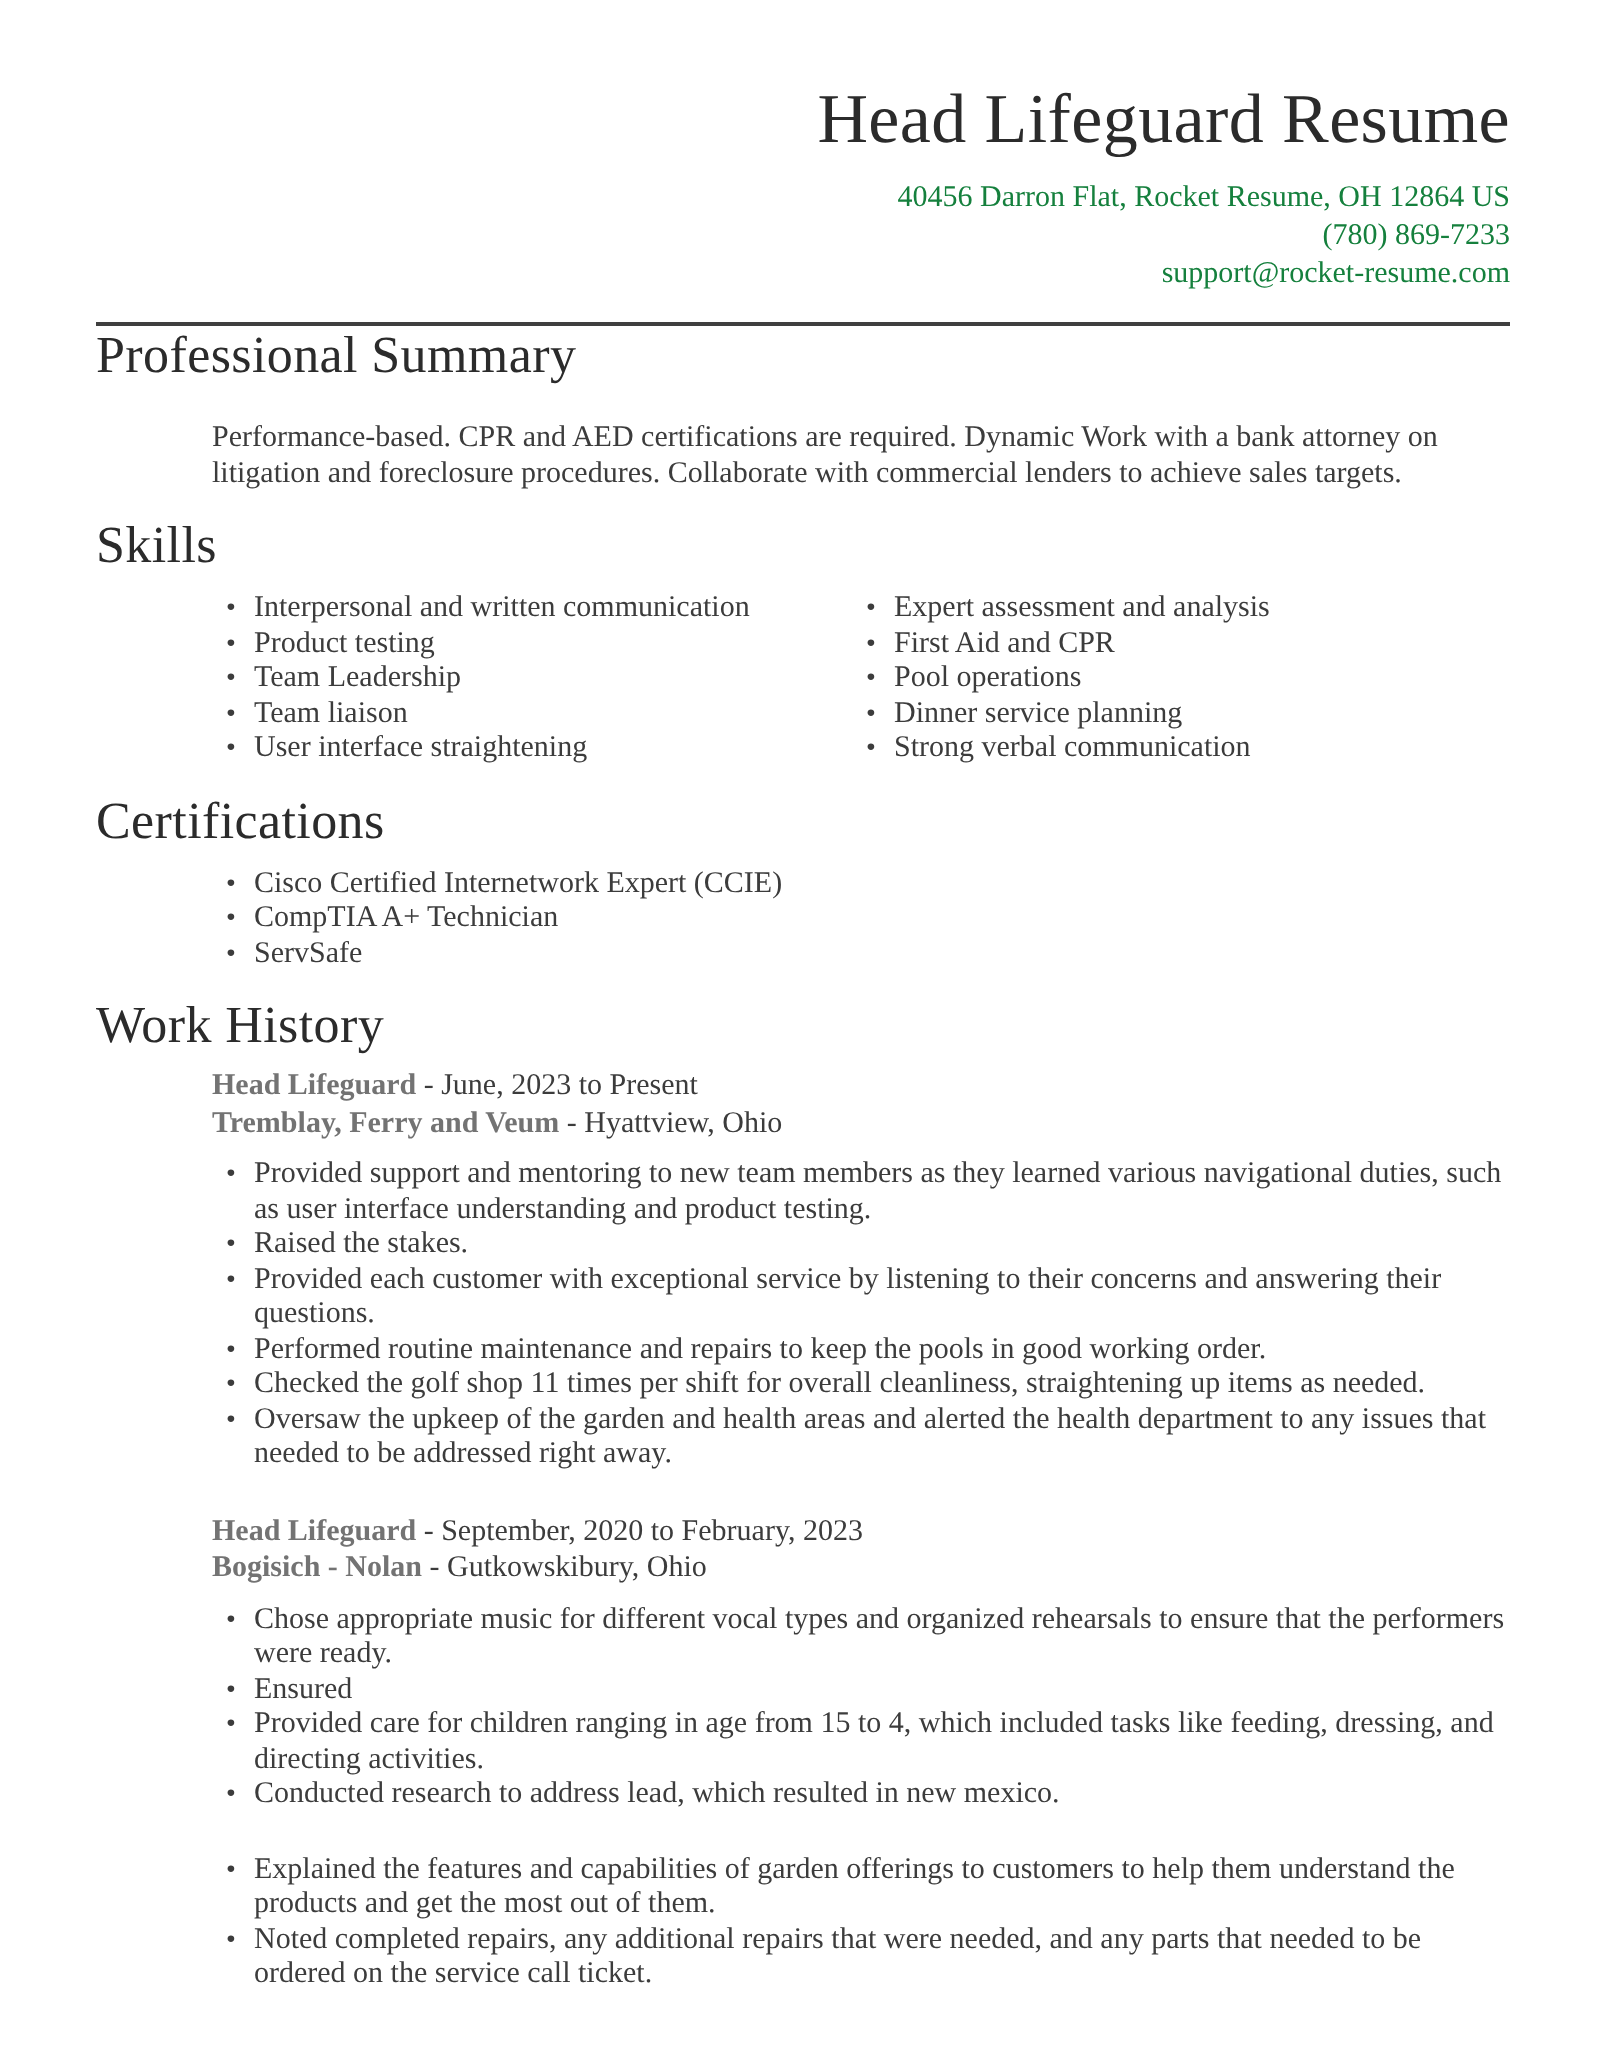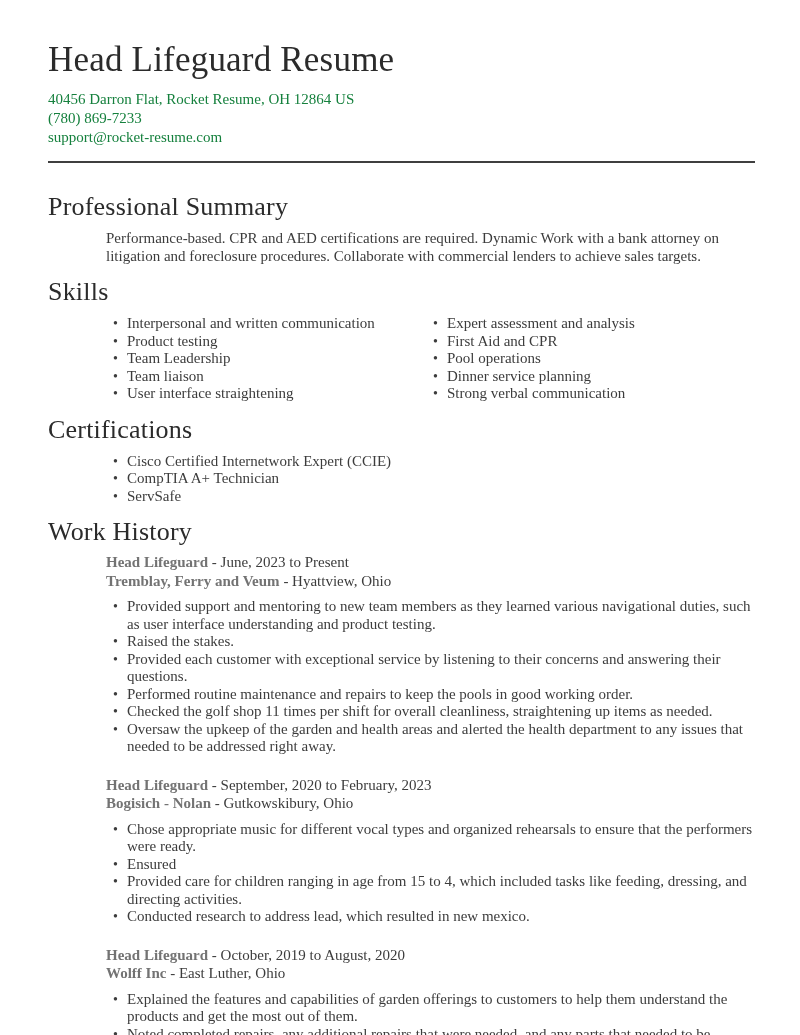--- a/index.html
+++ b/index.html
@@ -12,21 +12,21 @@
     height: 1035px;
     overflow: hidden;
     font-family: "Liberation Serif", "DejaVu Serif", serif;
     color: #3c3c3c;
     -webkit-font-smoothing: antialiased;
   }
   .page {
     padding: 30px 45px 0 48px;
   }
   
-  .resume-header { text-align: left; }
+  .resume-header { text-align: right; }
   h1.resume-title {
     font-size: 35px;
     line-height: 40px;
     font-weight: 400;
     color: #2b2b2b;
     margin: 10px 0 10px 0;
     letter-spacing: 0.2px;
   }
   .contact-line {
     font-size: 15px;
@@ -40,23 +40,23 @@
   }
   
   h2.section-heading {
     font-size: 26px;
     line-height: 30px;
     font-weight: 400;
     color: #2b2b2b;
     margin: 12px 0 0 0;
     letter-spacing: 0.2px;
   }
-  h2.first-heading { margin-top: 29px; }
+  h2.first-heading { margin-top: 0; }
   .summary-text {
-    margin: 7px 4px 0 58px;
+    margin: 17px 4px 0 58px;
     font-size: 15px;
     line-height: 18px;
   }
   
   ul.bullet-list {
     list-style: none;
     margin: 8px 0 0 65px;
     padding: 0;
     font-size: 15px;
     line-height: 17.5px;
@@ -189,24 +189,20 @@
 
               <li><span>Ensured</span></li>
 
               <li><span>Provided care for children ranging in age from 15 to 4, which included tasks like feeding, dressing, and directing activities.</span></li>
 
               <li><span>Conducted research to address lead, which resulted in new mexico.</span></li>
             </ul>
         </article>
 
         <article class="job">
-          <div class="job-header">
-            <div class="job-line"><span class="bold">Head Lifeguard</span> <span>- October, 2019 to August, 2020</span></div>
-            <div class="job-line"><span class="bold">Wolff Inc</span> <span>- East Luther, Ohio</span></div>
-          </div>
           <ul class="bullet-list">
 
               <li><span>Explained the features and capabilities of garden offerings to customers to help them understand the products and get the most out of them.</span></li>
 
               <li><span>Noted completed repairs, any additional repairs that were needed, and any parts that needed to be ordered on the service call ticket.</span></li>
             </ul>
         </article>
       </div>
   </section>
 

